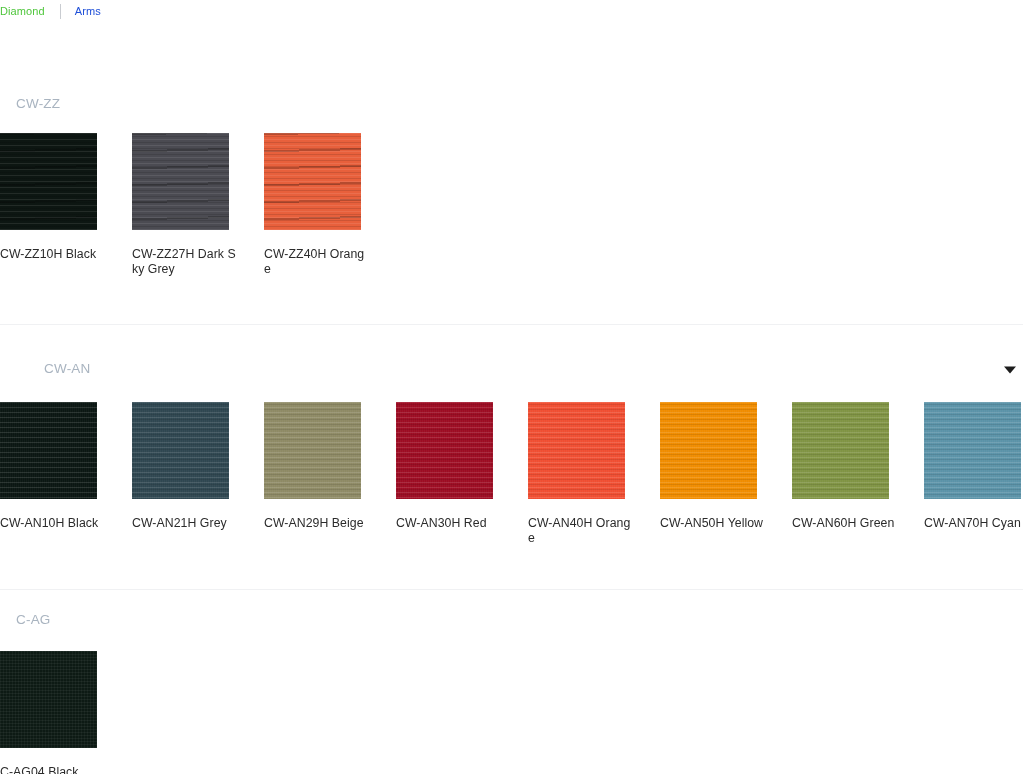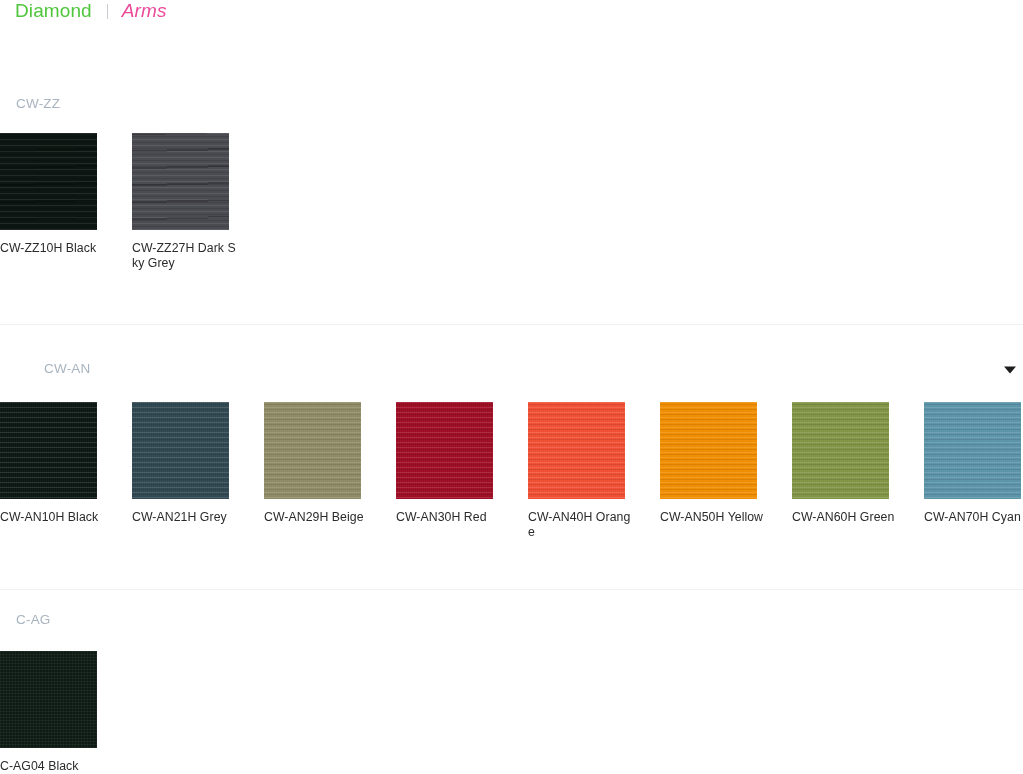--- a/index.html
+++ b/index.html
@@ -9,43 +9,42 @@
     width: 1023px; height: 774px;
     background: #ffffff;
     font-family: "Liberation Sans", sans-serif;
     -webkit-font-smoothing: antialiased;
     overflow: hidden;
   }
 
   
   .breadcrumb {
     position: absolute;
-    left: 15px; top: 0;
+    left: 0; top: 0;
     height: 22px;
     display: flex;
     align-items: center;
-    font-size: 19px;
+    font-size: 11px;
     white-space: nowrap;
   }
   .crumb-active {
     color: #4fc63c;
     padding-left: 0px;
     letter-spacing: 0.1px;
   }
   .crumb-sep {
     width: 1px;
     height: 15px;
     background: #c9ccd1;
     margin: 0 14px 0 15px;
     display: inline-block;
   }
   .crumb-current {
-    color: #ec4899;
+    color: #1d4ed8;
     letter-spacing: 0.1px;
-    font-style: italic;
   }
 
   
   .sections {
     position: absolute;
     left: 0; top: 0;
     width: 1023px;
   }
   .section {
     position: absolute;
@@ -95,21 +94,21 @@
     width: 97px;
     height: 97px;
     position: relative;
     overflow: hidden;
   }
   .swatch-chip .tex {
     position: absolute;
     inset: 0;
   }
   .swatch-label {
-    margin-top: 11px;
+    margin-top: 17px;
     width: 104px;
     font-size: 12.3px;
     line-height: 15px;
     color: #2b2b2b;
     letter-spacing: 0.05px;
     word-break: break-all;
     overflow-wrap: anywhere;
   }
   .tex-wave {
     background-image:
@@ -191,20 +190,26 @@
             <div class="tex tex-wave"></div>
           </div>
           <div class="swatch-label">CW-ZZ10H Black</div>
         </div>
         <div class="swatch-cell">
           <div class="swatch-chip" style="background: rgb(75, 75, 82);">
             <div class="tex tex-wave"></div>
           </div>
           <div class="swatch-label">CW-ZZ27H Dark Sky Grey</div>
         </div>
+        <div class="swatch-cell">
+          <div class="swatch-chip" style="background: rgb(232, 96, 60);">
+            <div class="tex tex-wave"></div>
+          </div>
+          <div class="swatch-label">CW-ZZ40H Orange</div>
+        </div>
       </div>
     </div>
     <div class="section" style="top: 0px;">
       <div class="section-title" style="top: 361px; margin-left: 28px;">CW-AN</div>
       <div class="section-toggle" style="top: 365px;">
         <svg width="14" height="10" viewBox="0 0 14 10" aria-hidden="true">
           <path d="M1 1.5 L13 1.5 L7 8.5 Z" fill="#1d1d1d"></path>
         </svg>
       </div>
       <div class="swatch-row" style="top: 402px;">

